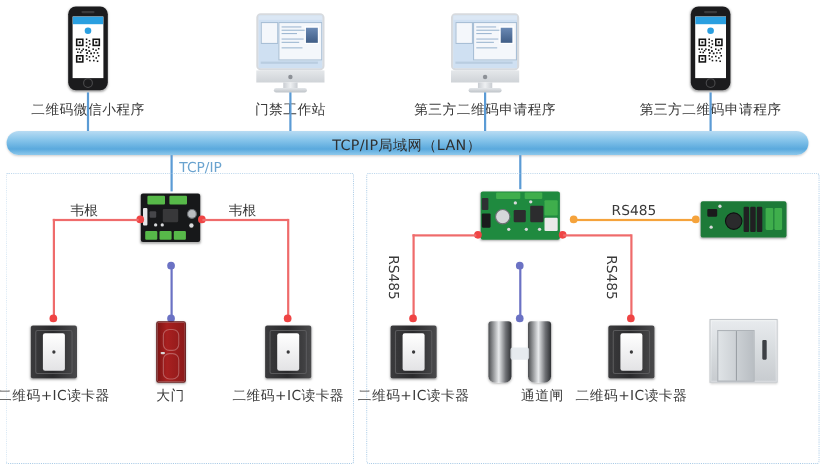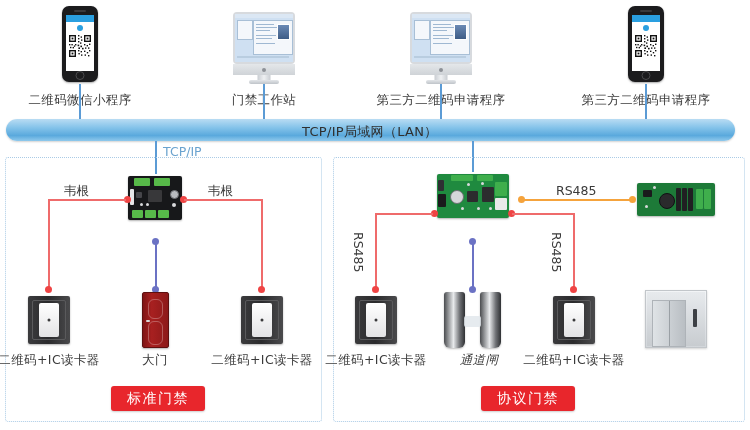--- a/index.html
+++ b/index.html
@@ -329,21 +329,20 @@
   </div>
   <div class="dev-label" style="left:125px;top:352px;width:60px;">大门</div>
 
   <div class="reader" style="left:241px;top:296px;width:42px;height:48px;">
     <div class="inner"></div>
       <div class="win"></div>
       <div class="dot"></div>
   </div>
   <div class="dev-label" style="left:207px;top:352px;width:110px;">二维码+IC读卡器</div>
 
-  <div class="badge" style="left:111px;top:386px;width:94px;height:25px;">标准门禁</div>
 
   <div class="panel" style="left:333px;top:157px;width:412px;height:265px;"></div>
 
   <div class="pcb-green" style="left:437px;top:174px;width:72px;height:44px;">
     <div class="term" style="left:14px;top:1px;width:22px;height:6px;background:#3fae4c;"></div>
     <div class="term" style="left:40px;top:1px;width:16px;height:6px;background:#3fae4c;"></div>
     <div class="term" style="left:58px;top:8px;width:12px;height:14px;background:#3fae4c;"></div>
     <div class="term" style="left:58px;top:24px;width:12px;height:12px;background:#e9e9e9;"></div>
     <div class="conn" style="left:1px;top:6px;width:6px;height:11px;"></div>
     <div class="conn" style="left:1px;top:20px;width:8px;height:13px;background:#1a1a1c;"></div>
@@ -395,31 +394,30 @@
       <div class="win"></div>
       <div class="dot"></div>
   </div>
   <div class="dev-label" style="left:321px;top:352px;width:110px;">二维码+IC读卡器</div>
 
   <div class="gate" style="left:444px;top:292px;width:58px;height:56px;">
     <div class="wing" style="left:0px;width:21px;"></div>
     <div class="wing" style="left:36px;width:21px;"></div>
     <div class="flap" style="left:20px;top:24px;width:17px;height:11px;"></div>
   </div>
-  <div class="dev-label" style="left:451px;top:352px;width:56px;font-style:italic;">通道闸</div>
+  <div class="dev-label" style="left:465px;top:352px;width:56px;">通道闸</div>
 
   <div class="reader" style="left:553px;top:296px;width:42px;height:48px;">
     <div class="inner"></div>
       <div class="win"></div>
       <div class="dot"></div>
   </div>
   <div class="dev-label" style="left:519px;top:352px;width:110px;">二维码+IC读卡器</div>
 
   <div class="elev" style="left:645px;top:290px;width:62px;height:58px;">
     <div class="cab" style="left:1px;top:1px;right:1px;bottom:1px;"></div>
     <div class="dr" style="left:6px;top:9px;width:34px;height:47px;"></div>
     <div class="seam" style="left:23px;top:10px;height:45px;"></div>
     <div class="pnl" style="left:47px;top:18px;width:4px;height:18px;"></div>
   </div>
 
-  <div class="badge" style="left:481px;top:386px;width:94px;height:25px;">协议门禁</div>
 
 </div>
 
 </body></html>

